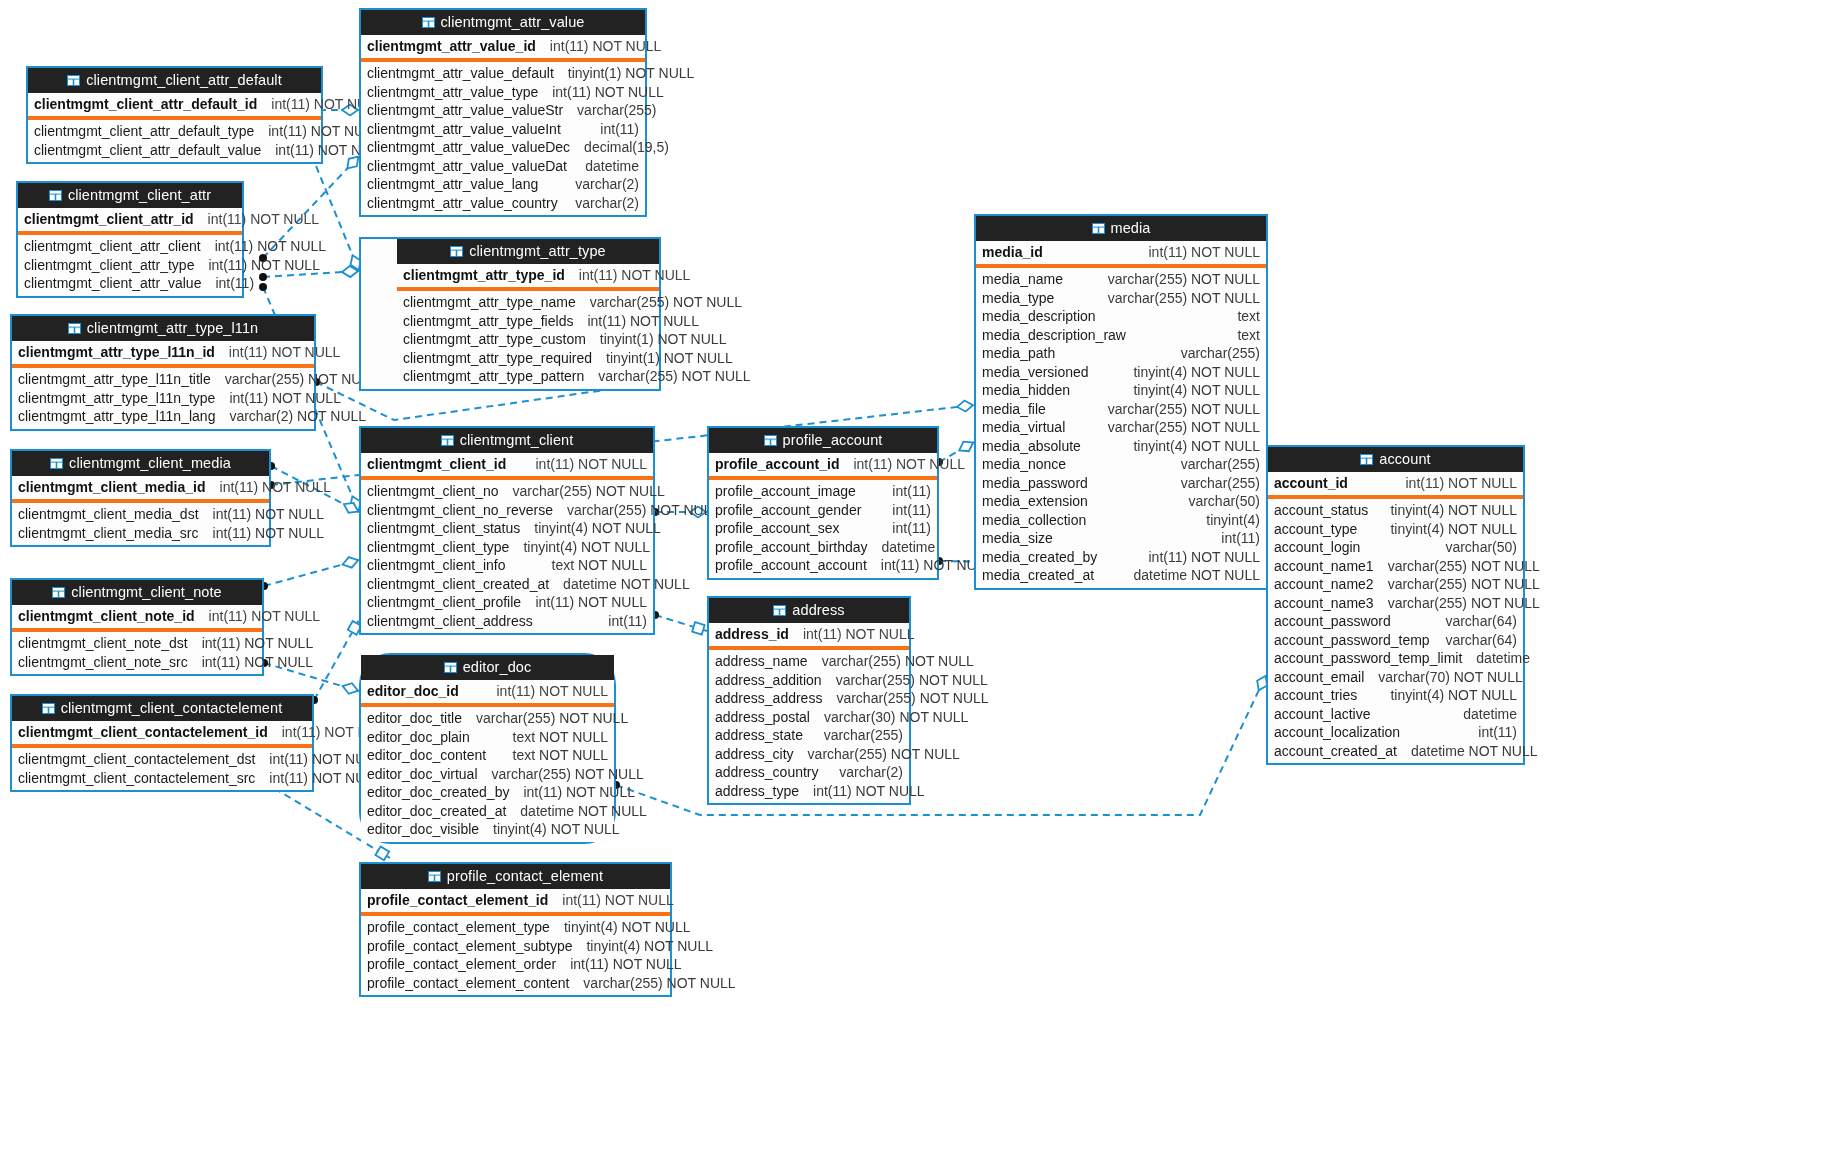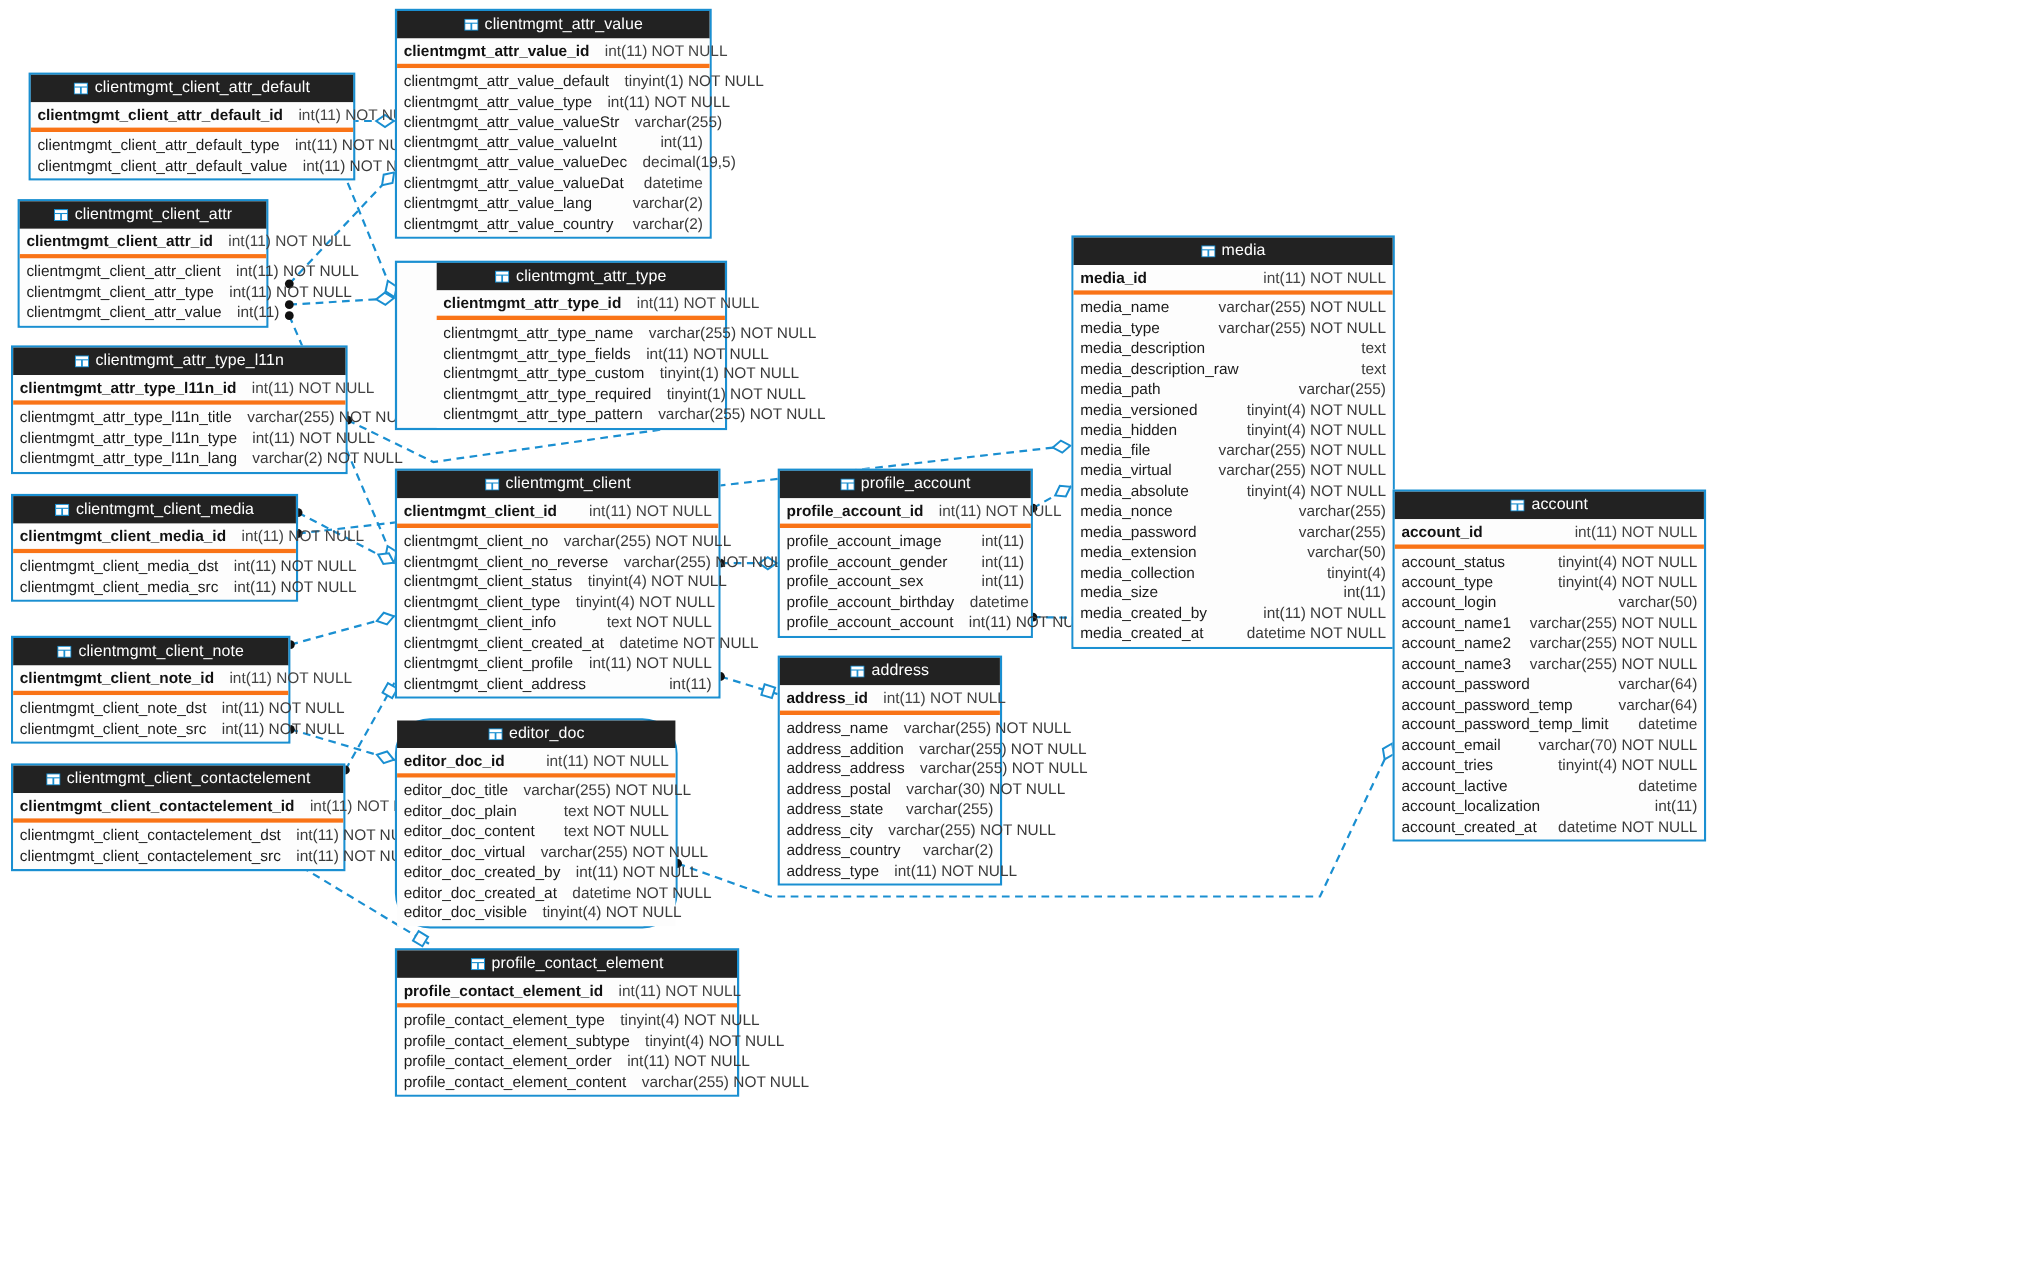--- a/index.html
+++ b/index.html
@@ -730,21 +730,21 @@
           <div class="ent-row">
             <span class="col-name">media_created_by</span>
             <span class="col-type">int(11) NOT NULL</span>
           </div>
           <div class="ent-row">
             <span class="col-name">media_created_at</span>
             <span class="col-type">datetime NOT NULL</span>
           </div>
         </div>
       </div>
-      <div class="entity" style="left: 1266px; top: 445px; width: 285px;">
+      <div class="entity" style="left: 1266px; top: 445px; width: 259px;">
         <div class="ent-header">
           <span class="tbl-icon">
             <svg width="13" height="11" viewBox="0 0 13 11">
               <rect x="0" y="0" width="13" height="11" fill="#1a8fd1"></rect>
               <rect x="1" y="1" width="11" height="2.6" fill="#ffffff"></rect>
               <rect x="1" y="4.6" width="4.7" height="5.4" fill="#ffffff"></rect>
               <rect x="7.3" y="4.6" width="4.7" height="5.4" fill="#ffffff"></rect>
             </svg>
           </span>
           <span>account</span>

